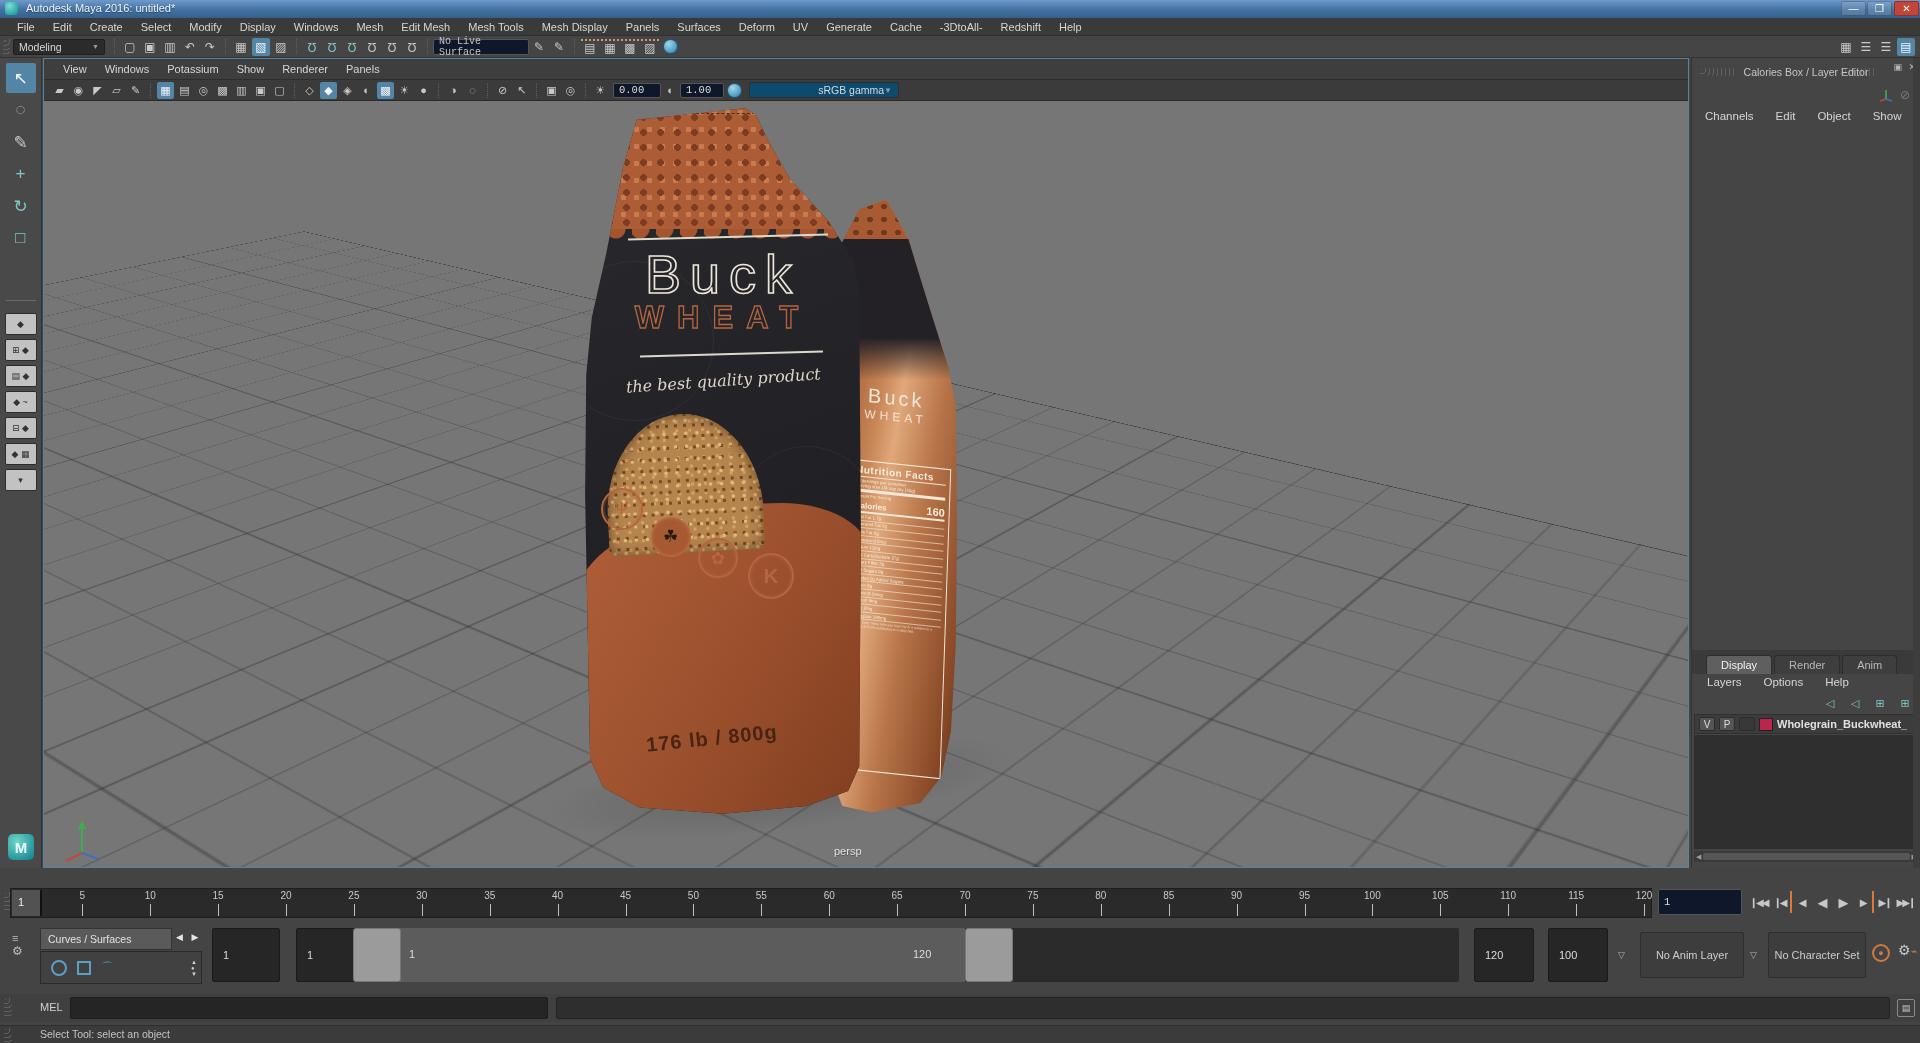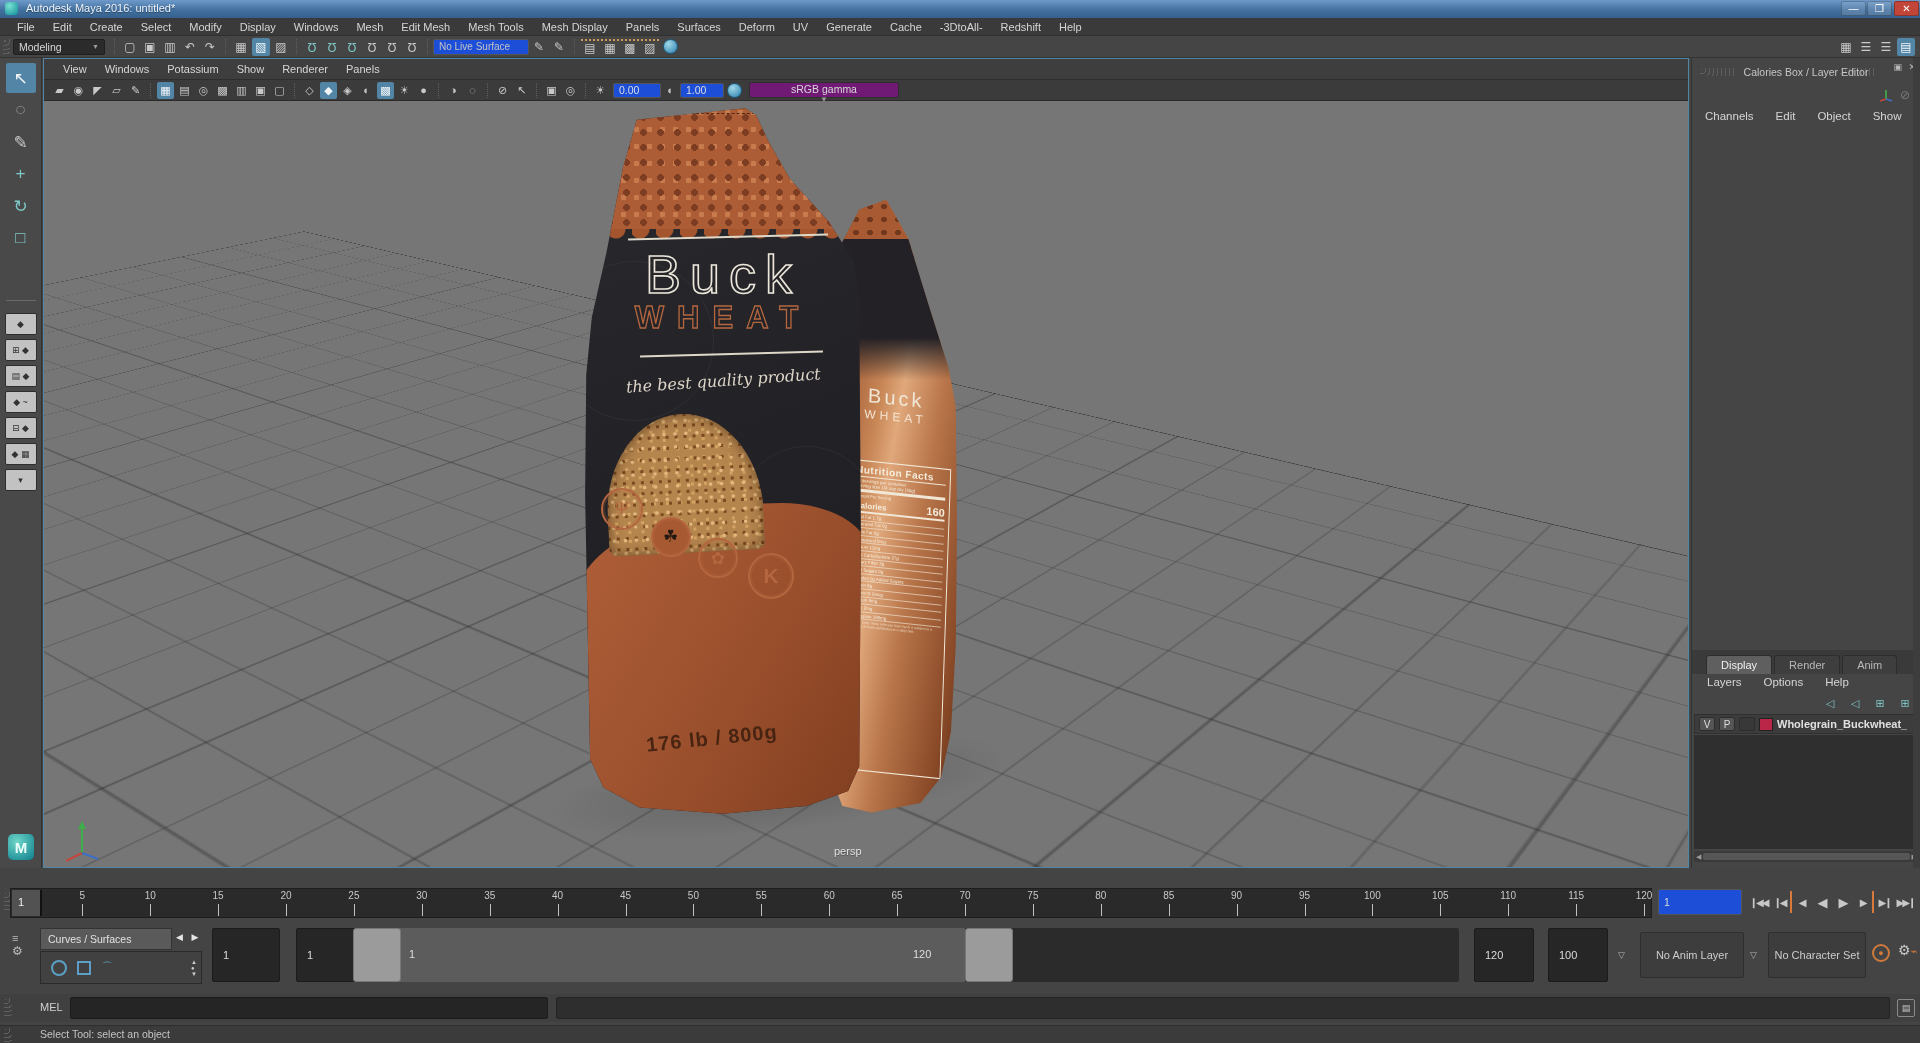--- a/index.html
+++ b/index.html
@@ -27,22 +27,22 @@
     color:#d8d8d8; font-size:10.5px; display:flex; align-items:center; justify-content:space-between;
     padding:0 5px; margin-right:4px;}
   #menuset .car { font-size:7px; color:#9a9a9a; }
   .vsep { width:1px; height:15px; border-left:1px dotted #606060; margin:0 5px; }
   .icon { display:inline-flex; width:18px; height:18px; align-items:center; justify-content:center;
     color:#c9c9c9; font-size:12px; margin:0 1px; border-radius:2px; }
   .icon.active { background:#5285a6; color:#f2f6f9; }
   .icon.rot { transform:rotate(180deg); }
   .icon.teal { color:#7ec8c8; }
   .icon.dotop { border-top:2px dotted #d29a5a; border-radius:0; height:15px; }
-  .field { background:#1d4ed8; border:1px solid #555; border-radius:2px; color:#dcdcdc;
-    font-size:10.5px; display:flex; align-items:center; padding:0 5px; height:16px; }
+  .field { background:#0f172a; border:1px solid #555; border-radius:2px; color:#dcdcdc;
+    font-size:10.5px; display:flex; align-items:center; padding:0 5px; height:16px;font-family:Liberation Mono, monospace; }
   #livesurf { width:96px; color:#c4c4c4; font-size:10px; }
   .sphere { width:15px; height:15px; border-radius:50%; margin:0 3px;
     background:radial-gradient(circle at 35% 30%,#9fd8e8,#2c7fae); border:1px solid #1d5b80;}
   #tb-right { margin-left:auto; display:flex; align-items:center; padding-right:4px;}
   
   #toolbox { position:absolute; left:0; top:58px; width:42px; height:810px; background:#494949;
     border-right:1px solid #333; display:flex; flex-direction:column; align-items:center; padding-top:4px;}
   #toolbox .icon { width:30px; height:30px; font-size:17px; margin:1px 0; }
   #toolbox .divider { width:30px; border-top:1px solid #6a6a6a; margin:46px 0 10px; }
   .laybtn { width:32px; min-height:22px; background:#c2c2c2; color:#333; border:1px solid #2d2d2d;
@@ -51,23 +51,23 @@
     background:radial-gradient(circle at 35% 30%,#6fd6c8,#0c7f8d); color:#eafffb; font-weight:bold;
     font-size:15px; display:flex; align-items:center; justify-content:center;}
   
   #viewport { position:absolute; left:43px; top:58px; width:1646px; height:810px; border:1px solid #5285a6; }
   #vp-menu { position:absolute; left:0; top:0; width:100%; height:21px; background:#3e3e3e;
     display:flex; align-items:center; padding-left:10px; border-bottom:1px solid #2e2e2e;}
   #vp-bar { position:absolute; left:0; top:21px; width:100%; height:21px; background:#3b3b3b;
     display:flex; align-items:center; padding-left:6px; border-bottom:1px solid #2a2a2a;}
   #vp-bar .icon { width:17px; height:17px; font-size:11px; }
   #vp-bar .field { height:15px; }
-  #gamma-dd { width:150px; height:16px; background:#701a75; border:1px solid #2e2e2e; border-radius:2px;
-    color:#d8d8d8; font-size:10.5px; display:flex; align-items:center; justify-content:flex-start;
-    padding:0 6px; margin-left:4px;flex-direction:column;}
+  #gamma-dd { width:150px; height:16px; background:#0c4a6e; border:1px solid #2e2e2e; border-radius:2px;
+    color:#d8d8d8; font-size:10.5px; display:flex; align-items:center; justify-content:flex-end;
+    padding:0 6px; margin-left:4px;}
   #vp3d { position:absolute; left:0; top:42px; width:1644px; height:766px; background:#767676; overflow:hidden; }
   #gridplane { position:absolute; left:-420px; top:140px; width:2500px; height:2500px;
     transform-origin:50% 8%; transform:perspective(1700px) rotateX(70deg) rotateZ(38deg);
     background:
       repeating-linear-gradient(0deg, rgba(35,35,35,.34) 0 1.6px, transparent 1.6px 74px),
       repeating-linear-gradient(90deg, rgba(35,35,35,.34) 0 1.6px, transparent 1.6px 74px);
     border:2px solid rgba(35,35,35,.4); }
   #persp-label { position:absolute; left:790px; top:744px; color:#e2e2e2; font-size:11px; text-shadow:0 1px 1px rgba(0,0,0,.35);}
   #axis-gizmo { position:absolute; left:14px; top:716px; }
   #bag-shadow { position:absolute; left:500px; top:640px; width:470px; height:90px; border-radius:50%;

